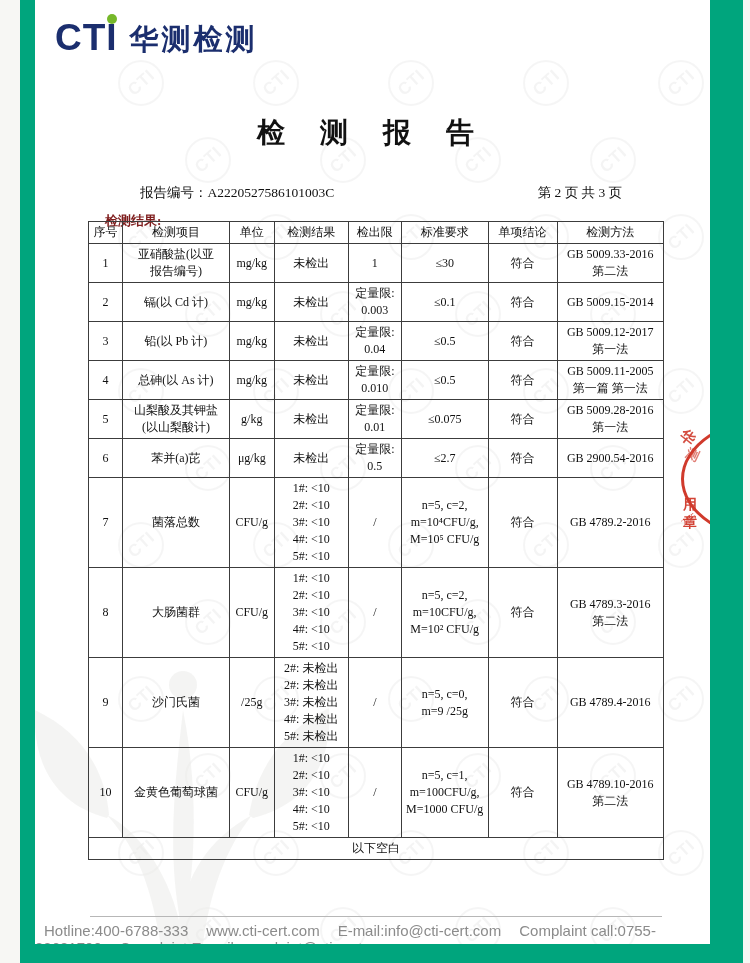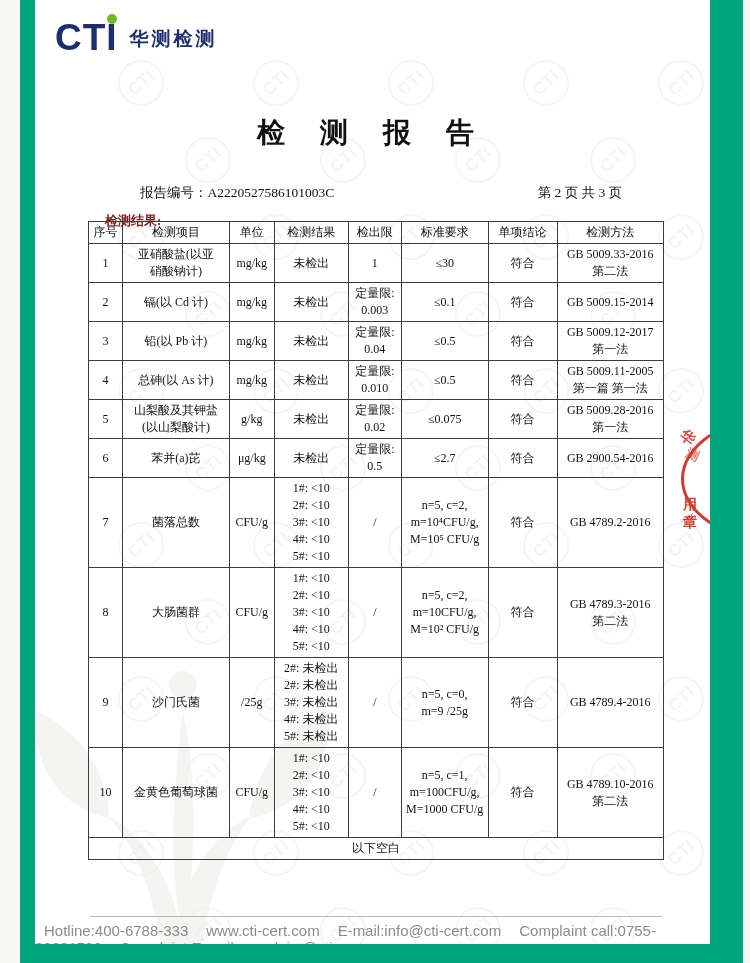--- a/index.html
+++ b/index.html
@@ -22,21 +22,21 @@
         transform:rotate(-42deg); letter-spacing:.5px; }
   .leaf-wm { position:absolute; left:-18px; top:590px; z-index:0; opacity:.55; pointer-events:none; }
 
   .content { position:relative; z-index:1; }
 
   
   .logo { position:absolute; left:20px; top:18px; display:flex; align-items:flex-end;
           font-family:"Liberation Sans","DejaVu Sans",sans-serif; color:#1b2e6e; }
   .logo-cti { position:relative; font-size:37px; font-weight:bold; letter-spacing:1px; line-height:40px; }
   .logo-dot { position:absolute; right:1px; top:-4px; width:10px; height:10px; border-radius:50%; background:#76b82a; }
-  .logo-cn { font-size:19px; font-weight:bold; letter-spacing:3px; margin-left:12px; line-height:38px; }
+  .logo-cn { font-size:29px; font-weight:bold; letter-spacing:3px; margin-left:12px; line-height:38px; }
 
   
   .title { position:absolute; left:0; top:114px; width:100%; text-align:center;
            font-size:28px; font-weight:bold; letter-spacing:14px; color:#111; }
   .meta { position:absolute; left:105px; top:184px; width:482px; display:flex; justify-content:space-between;
           font-size:13.5px; color:#111; }
   .section-label { position:absolute; left:70px; top:212px; font-size:13px; font-weight:bold; color:#7f1d1d; }
 
   
   .tablewrap { position:absolute; left:53px; top:221px; width:576px; }
@@ -288,21 +288,21 @@
               <th>标准要求</th>
               <th>单项结论</th>
               <th>检测方法</th>
             </tr>
           </thead>
         <tbody id="tbody-rows">
             <tr>
               <td>1</td>
               <td>
                 <div>亚硝酸盐(以亚</div>
-                <div>硝酸钠计)</div>
+                <div>报告编号)</div>
               </td>
               <td>mg/kg</td>
               <td>未检出</td>
               <td>1</td>
               <td>≤30</td>
               <td>符合</td>
               <td>
                 <div>GB 5009.33-2016</div>
                 <div>第二法</div>
               </td>
@@ -355,21 +355,21 @@
             <tr>
               <td>5</td>
               <td>
                 <div>山梨酸及其钾盐</div>
                 <div>(以山梨酸计)</div>
               </td>
               <td>g/kg</td>
               <td>未检出</td>
               <td>
                 <div>定量限:</div>
-                <div>0.02</div>
+                <div>0.01</div>
               </td>
               <td>≤0.075</td>
               <td>符合</td>
               <td>
                 <div>GB 5009.28-2016</div>
                 <div>第一法</div>
               </td>
             </tr>
             <tr>
               <td>6</td>

